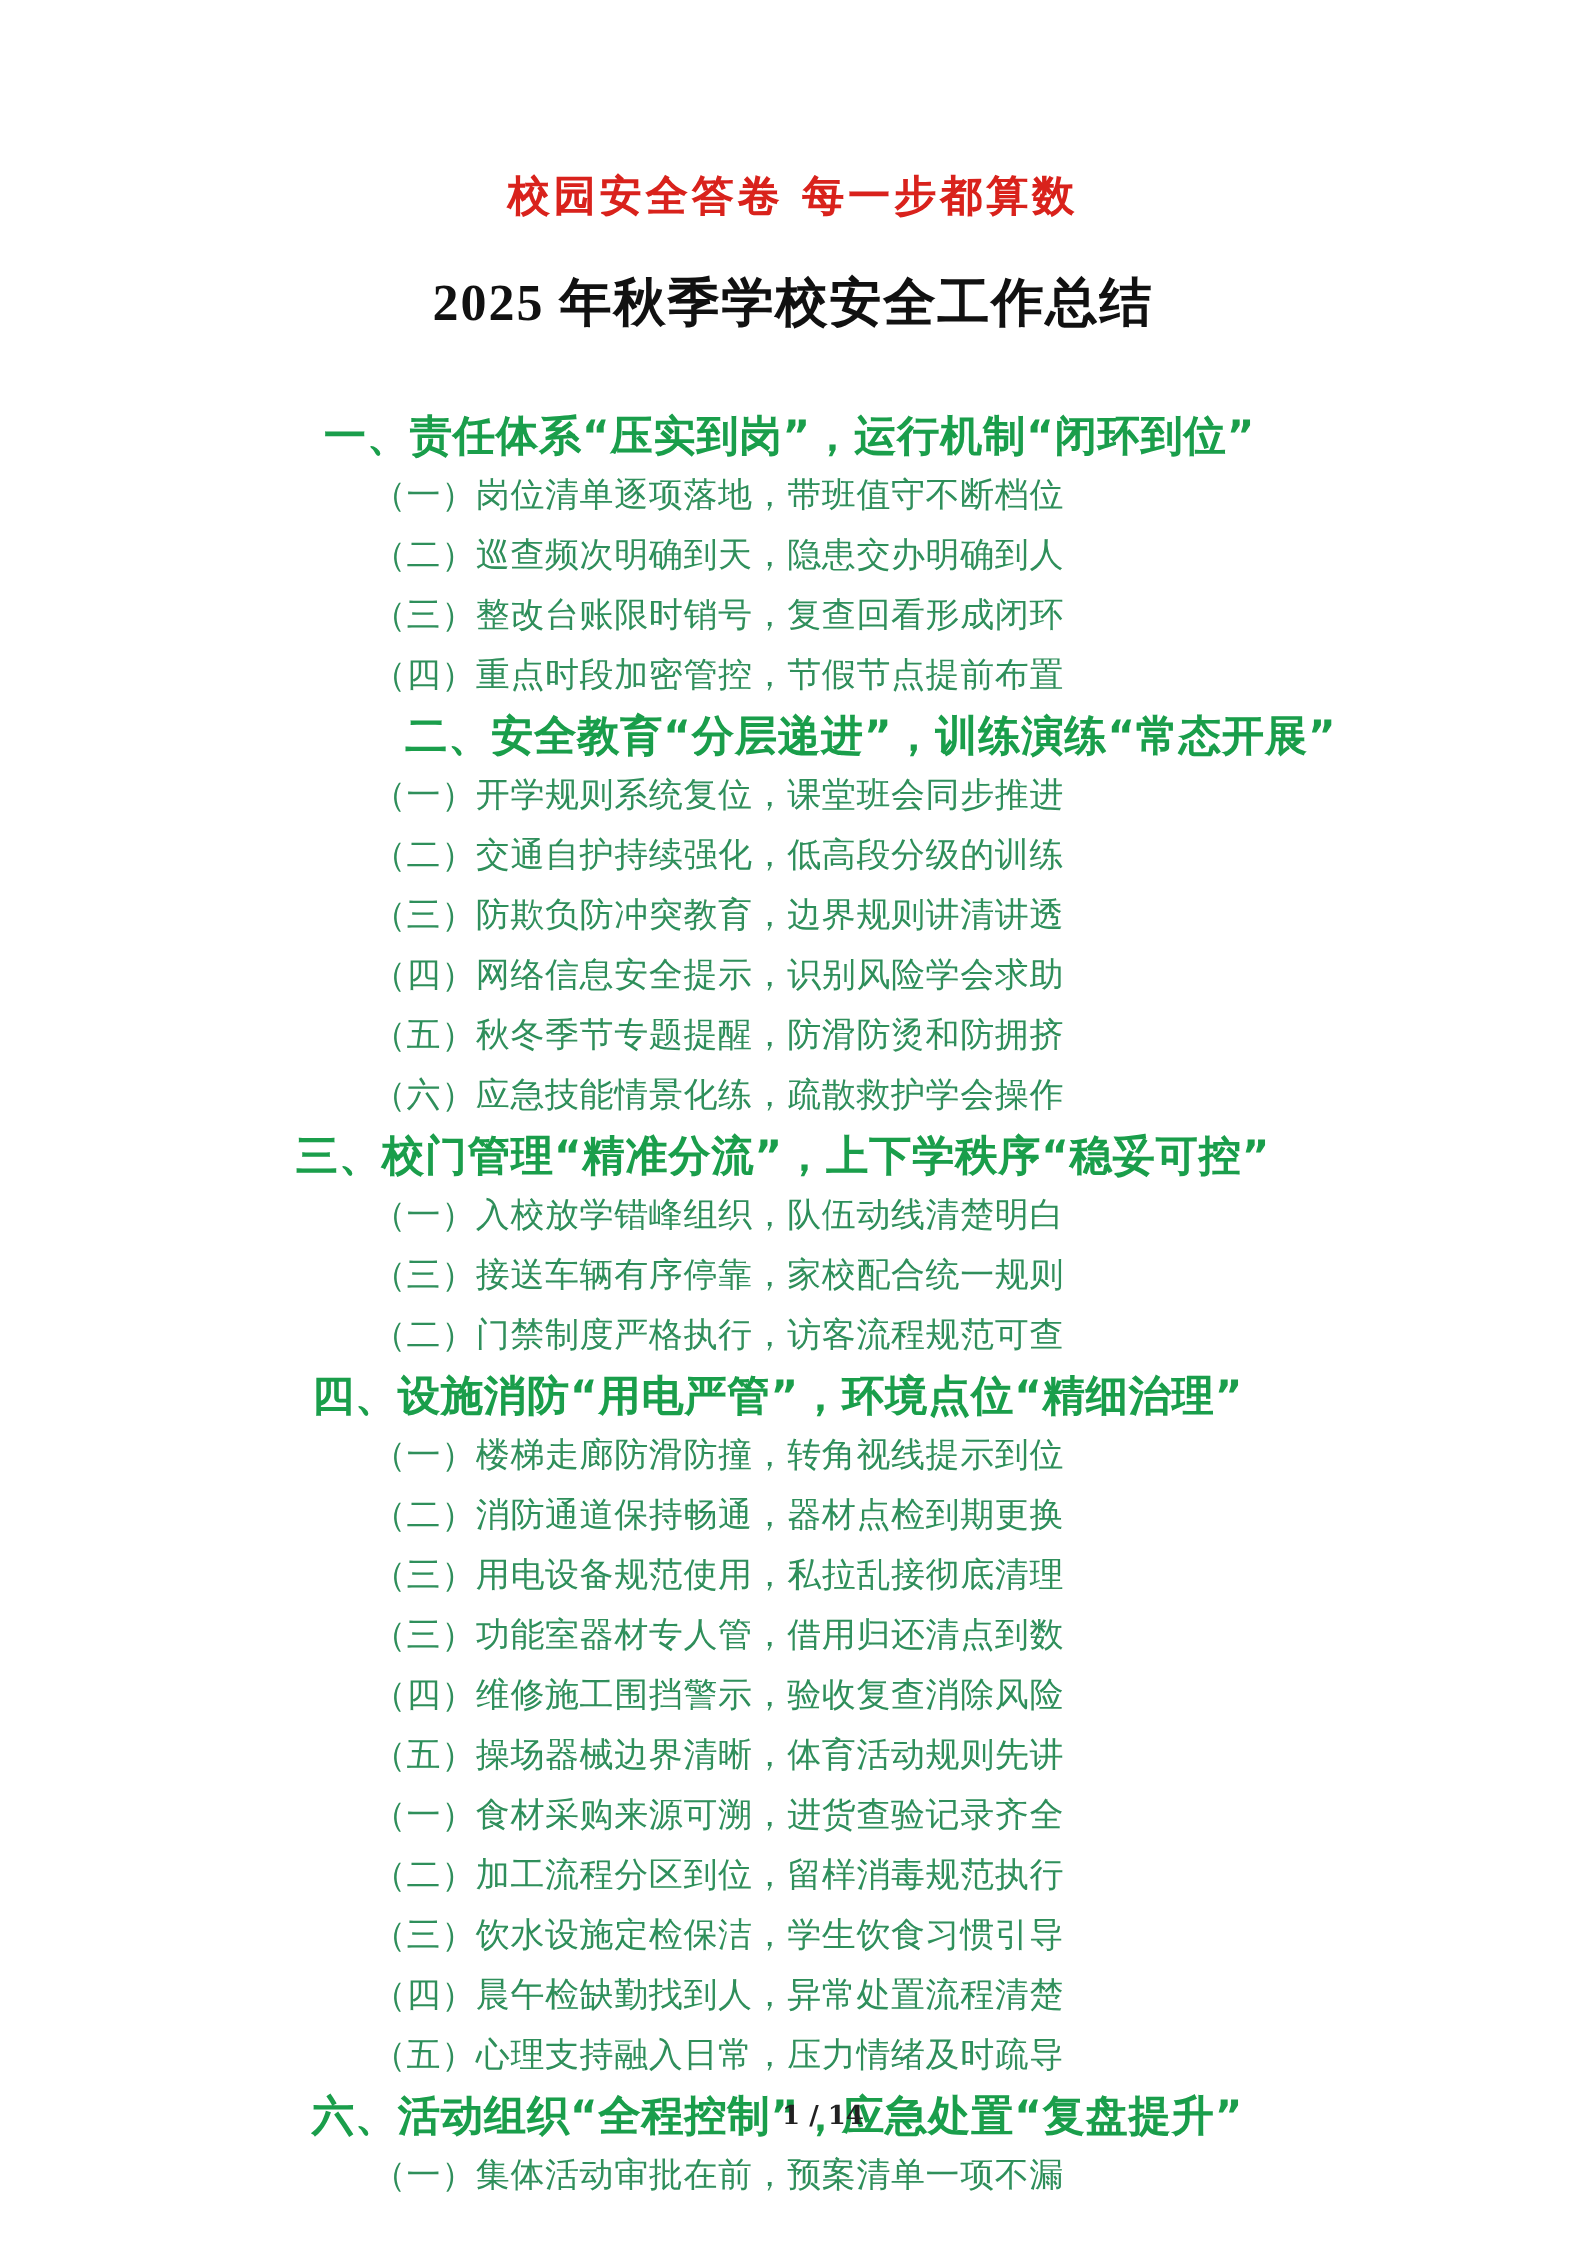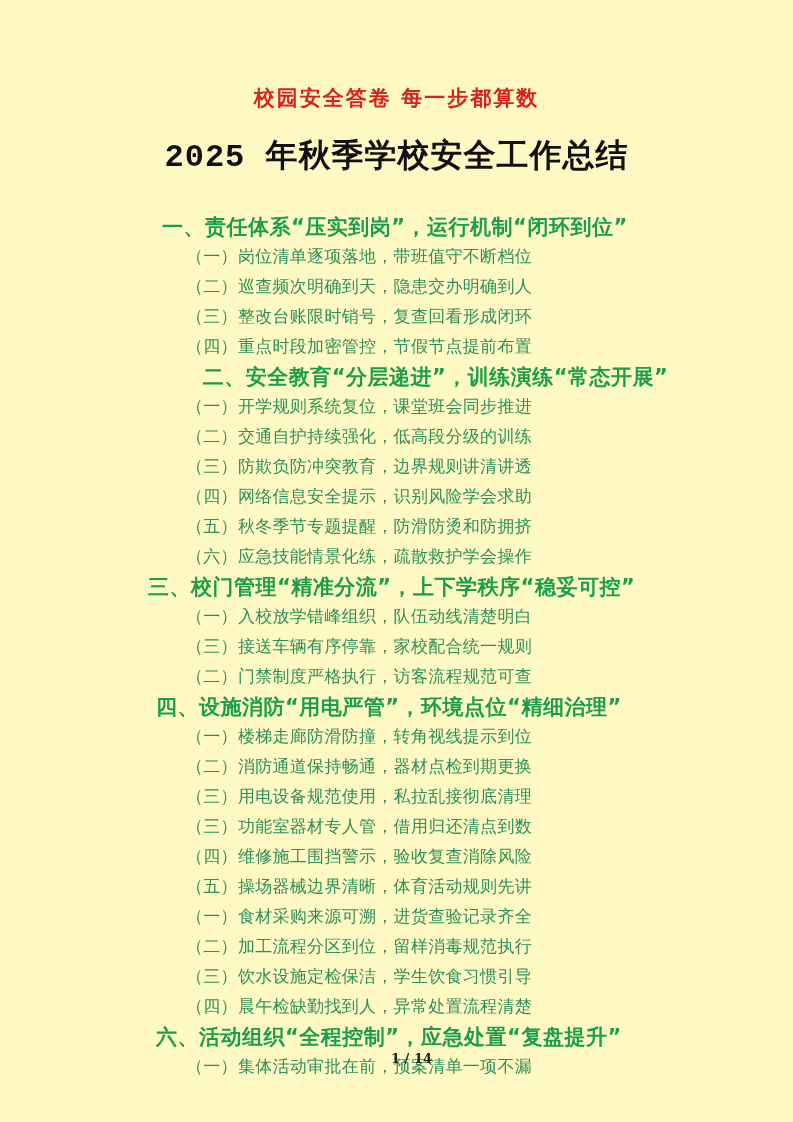--- a/index.html
+++ b/index.html
@@ -3,21 +3,21 @@
 <meta charset="utf-8">
 <style>
   html, body {
     margin: 0;
     padding: 0;
     background: #c8c8c8;
   }
   .page {
     width: 793px;
     height: 1122px;
-    background: #fef9c3;
+    background: #ffffff;
     margin: 0 auto;
     position: relative;
     box-sizing: border-box;
     font-family: "DejaVu Serif", "Liberation Serif", serif;
     overflow: hidden;
   }
   .inner {
     padding: 70px 72px 0 72px;
   }
   .subtitle {
@@ -25,23 +25,23 @@
     font-family: "DejaVu Sans", "Liberation Sans", sans-serif;
     font-weight: bold;
     font-size: 21px;
     letter-spacing: 2px;
     text-align: center;
     margin: 14px 0 0 0;
     white-space: pre;
   }
   .title {
     color: #111111;
-    font-family: Liberation Mono, monospace;
+    font-family: Liberation Serif, serif;
     font-weight: bold;
-    font-size: 32px;
+    font-size: 26px;
     letter-spacing: 1px;
     text-align: center;
     margin: 22px 0 0 0;
     white-space: pre;
   }
   .body {
     margin-top: 34px;
     padding-left: 58px;
   }
   .section-head {
@@ -113,20 +113,21 @@
       <div class="item">（二）消防通道保持畅通，器材点检到期更换</div>
       <div class="item">（三）用电设备规范使用，私拉乱接彻底清理</div>
       <div class="item">（三）功能室器材专人管，借用归还清点到数</div>
       <div class="item">（四）维修施工围挡警示，验收复查消除风险</div>
       <div class="item">（五）操场器械边界清晰，体育活动规则先讲</div>
 
       <div class="item">（一）食材采购来源可溯，进货查验记录齐全</div>
       <div class="item">（二）加工流程分区到位，留样消毒规范执行</div>
       <div class="item">（三）饮水设施定检保洁，学生饮食习惯引导</div>
       <div class="item">（四）晨午检缺勤找到人，异常处置流程清楚</div>
+      <div class="item">（五）心理支持融入日常，压力情绪及时疏导</div>
 
       <div class="section-head indent-d">六、活动组织“全程控制”，应急处置“复盘提升”</div>
       <div class="item">（一）集体活动审批在前，预案清单一项不漏</div>
 
     </div>
   </div>
   <div class="footer">1 / 14</div>
 </div>
 
 </body></html>

